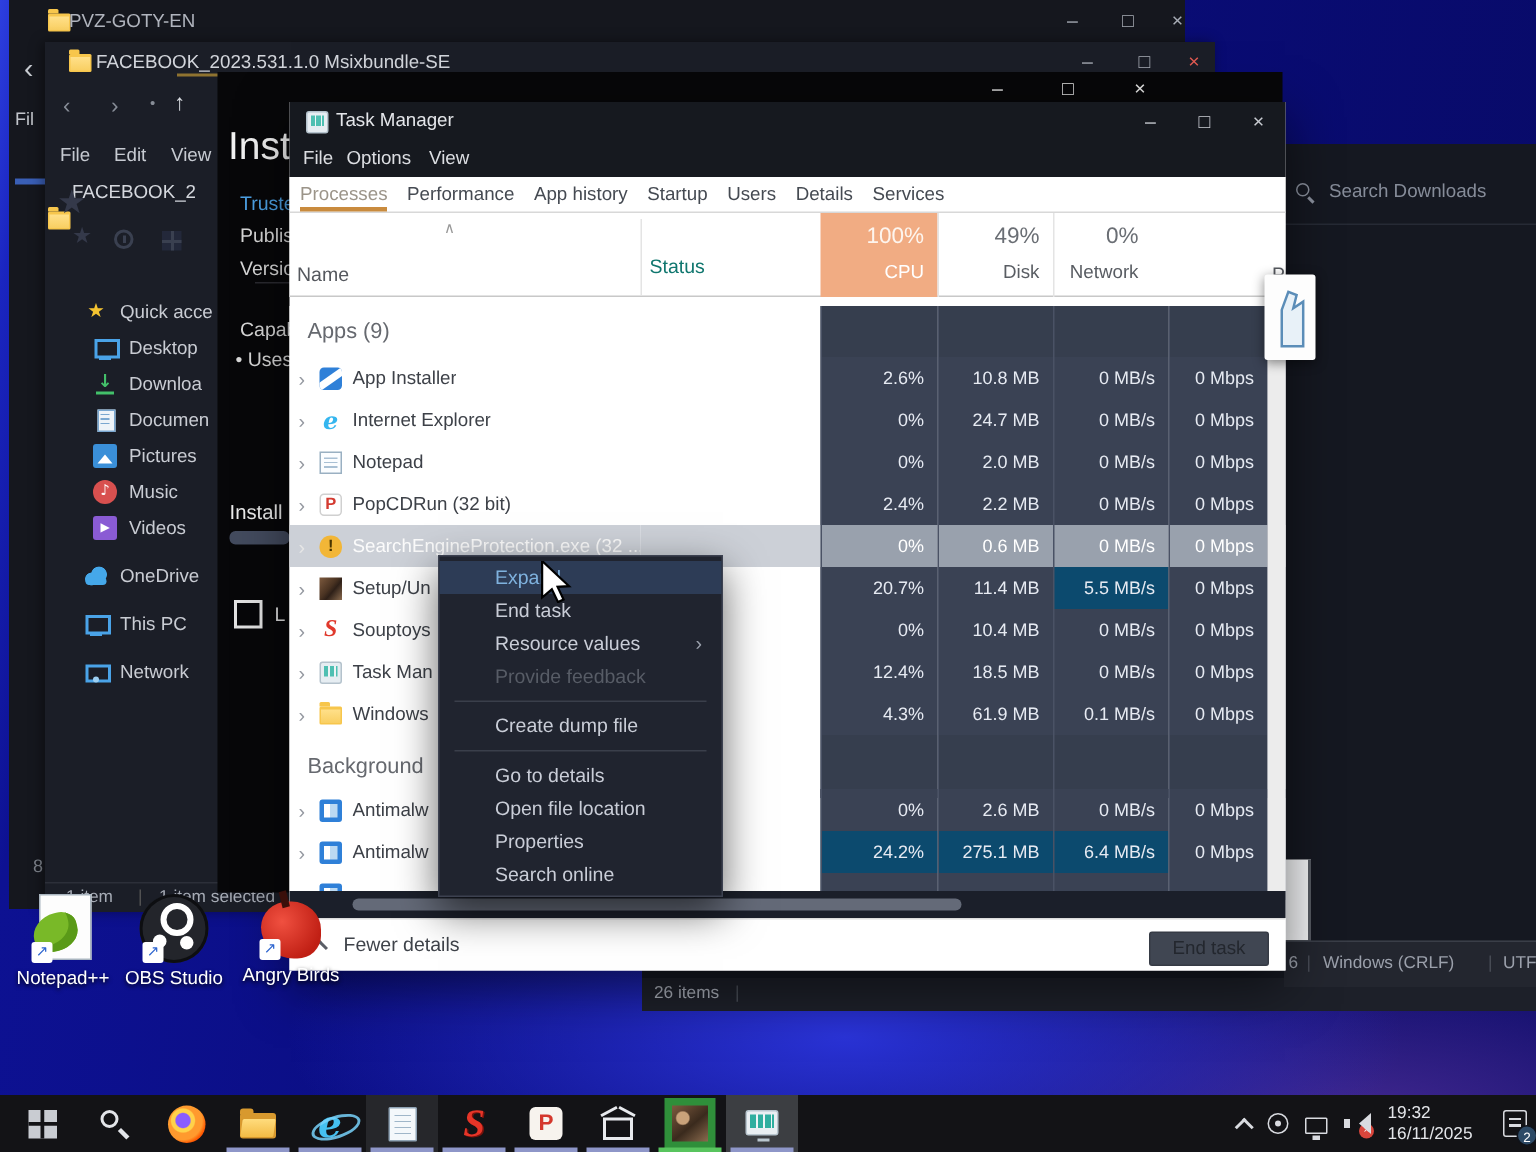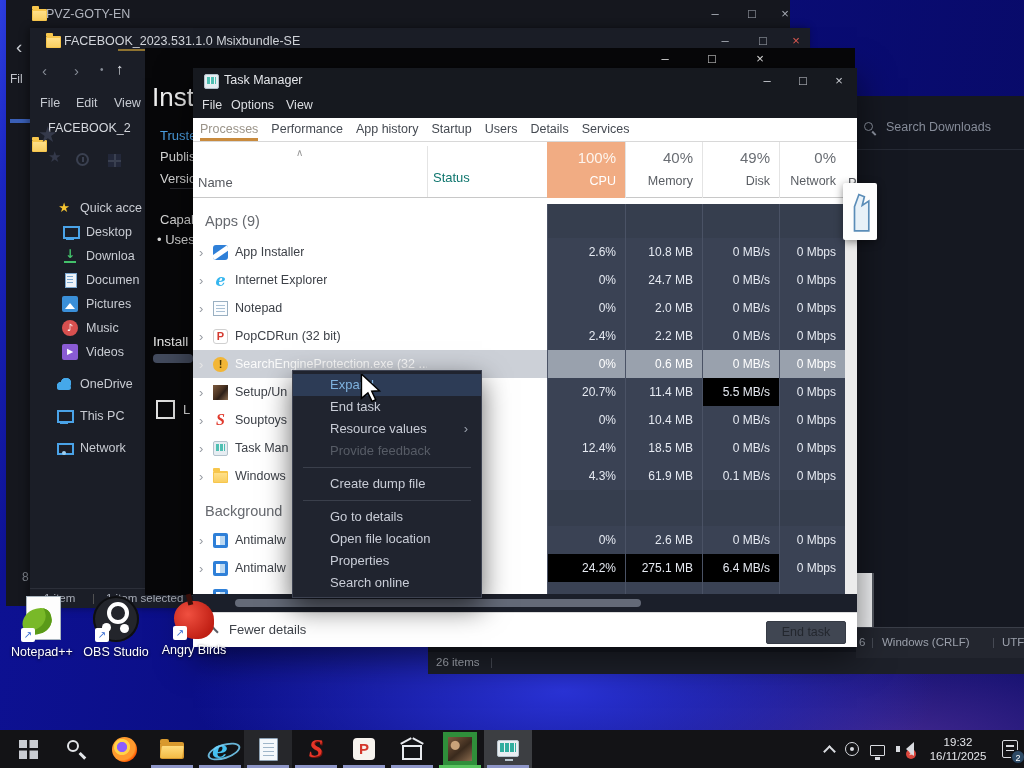--- a/index.html
+++ b/index.html
@@ -113,21 +113,21 @@
   .hcol.cpu .hlab{color:#fff}
   #thead .plab{position:absolute;left:655px;bottom:7px;width:9px;overflow:hidden;font-size:13px;color:#55585e}
   #tlist{position:absolute;left:0;top:136px;width:100%;height:396px;overflow:hidden;background:#fff}
   .tmrow{display:grid;grid-template-columns:234px 120px 78px 77px 77px 66px 12px;height:28px;align-items:stretch}
   .tmrow .cell{height:100%}
   .tmrow .name{display:flex;align-items:center;overflow:hidden;white-space:nowrap}
   .tmrow .chev{color:#9599a1;font-size:13px;margin:0 0 0 6px;width:12px;flex:none}
   .tmrow .ntext{font-size:12.5px;color:#3d4148;overflow:hidden}
   .tmrow .status{font-size:12px;color:#3d4148}
   .tmrow .v{background:#3a4254;color:#e6eaf2;text-align:right;padding-right:9px;line-height:28px;font-size:12px;border-left:1px solid #4a5265}
-  .tmrow .v.hot{background:#000000}
+  .tmrow .v.hot{background:#0c4a6e}
   .tmrow .v.pad{padding:0}
   .tmrow.ghead{height:34px}
   .tmrow.ghead .glabel{grid-column:1/3;font-size:14.5px;color:#66696f;line-height:34px;padding-left:12px}
   .tmrow.ghead .v{background:#363e4e;line-height:34px}
   .tmrow.bg2{height:36px}
   .tmrow.bg2 .glabel{line-height:42px}
   .tmrow.bg2 .v{line-height:36px}
   .tmrow.sel .name,.tmrow.sel .status{background:#ccd0d7}
   .tmrow.sel .ntext{color:#fbfbfb}
   .tmrow.sel .chev{color:#e6e6e6}
@@ -218,21 +218,21 @@
   .trico{position:relative;flex:none}
   .chevup{width:9px;height:9px;border-left:2px solid #d9dbe0;border-top:2px solid #d9dbe0;transform:rotate(45deg);margin-top:4px}
   .circ{width:14px;height:14px;border:1.5px solid #d9dbe0;border-radius:50%}
   .circ::after{content:"";position:absolute;left:4px;top:4px;width:4px;height:4px;border-radius:50%;background:#d9dbe0}
   .netic{width:15px;height:11px;border:1.5px solid #d9dbe0;border-radius:1px;margin-top:2px}
   .netic::after{content:"";position:absolute;left:4px;bottom:-5px;width:5px;height:2.5px;background:#d9dbe0}
   .vol{width:18px;height:16px}
   .vol::before{content:"";position:absolute;left:0;top:5px;width:4px;height:6px;background:#d9dbe0}
   .vol::after{content:"";position:absolute;left:2px;top:1px;border-style:solid;border-width:7px 8px;border-color:transparent #d9dbe0 transparent transparent}
   .mute{position:absolute;right:-2px;bottom:-2px;width:10px;height:10px;border-radius:50%;background:#d9463c;color:#fff;font-size:7px;line-height:10px;text-align:center}
-  .clk{font-size:11.5px;color:#e4e6ea;text-align:center;line-height:14px;width:66px}
+  .clk{font-size:11.5px;color:#e4e6ea;text-align:left;line-height:14px;width:66px}
   .notif{width:16px;height:18px;border:1.5px solid #d9dbe0;border-radius:2px;position:relative}
   .notif::after{content:"";position:absolute;left:3px;right:3px;top:4px;height:7px;background:repeating-linear-gradient(#d9dbe0 0 1.5px,transparent 1.5px 4.5px)}
   .badge{position:absolute;right:-8px;bottom:-7px;width:14px;height:14px;border-radius:50%;background:#2d4a66;color:#fff;font-size:9px;line-height:14px;text-align:center;border:1px solid #10131a}
 
   #cursor{left:360px;top:374px;z-index:60}
 </style>
 </head>
 <body>
 
 <div id="stage" class="nosel">
@@ -407,24 +407,20 @@
       <span class="sort">∧</span>
       <span class="nlab">Name</span>
       <span class="slab">Status</span>
       <span class="vsep"></span>
       <div id="hcols">
           <div class="hcol cpu" style="width: 78px;">
             <div class="hpct">100%</div>
             <div class="hlab">CPU</div>
           </div>
           <div class="hcol" style="width: 77px;">
-            <div class="hpct">40%</div>
-            <div class="hlab">Memory</div>
-          </div>
-          <div class="hcol" style="width: 77px;">
             <div class="hpct">49%</div>
             <div class="hlab">Disk</div>
           </div>
           <div class="hcol" style="width: 66px;">
             <div class="hpct">0%</div>
             <div class="hlab">Network</div>
           </div>
         </div>
       <span class="plab">P</span>
     </div>

